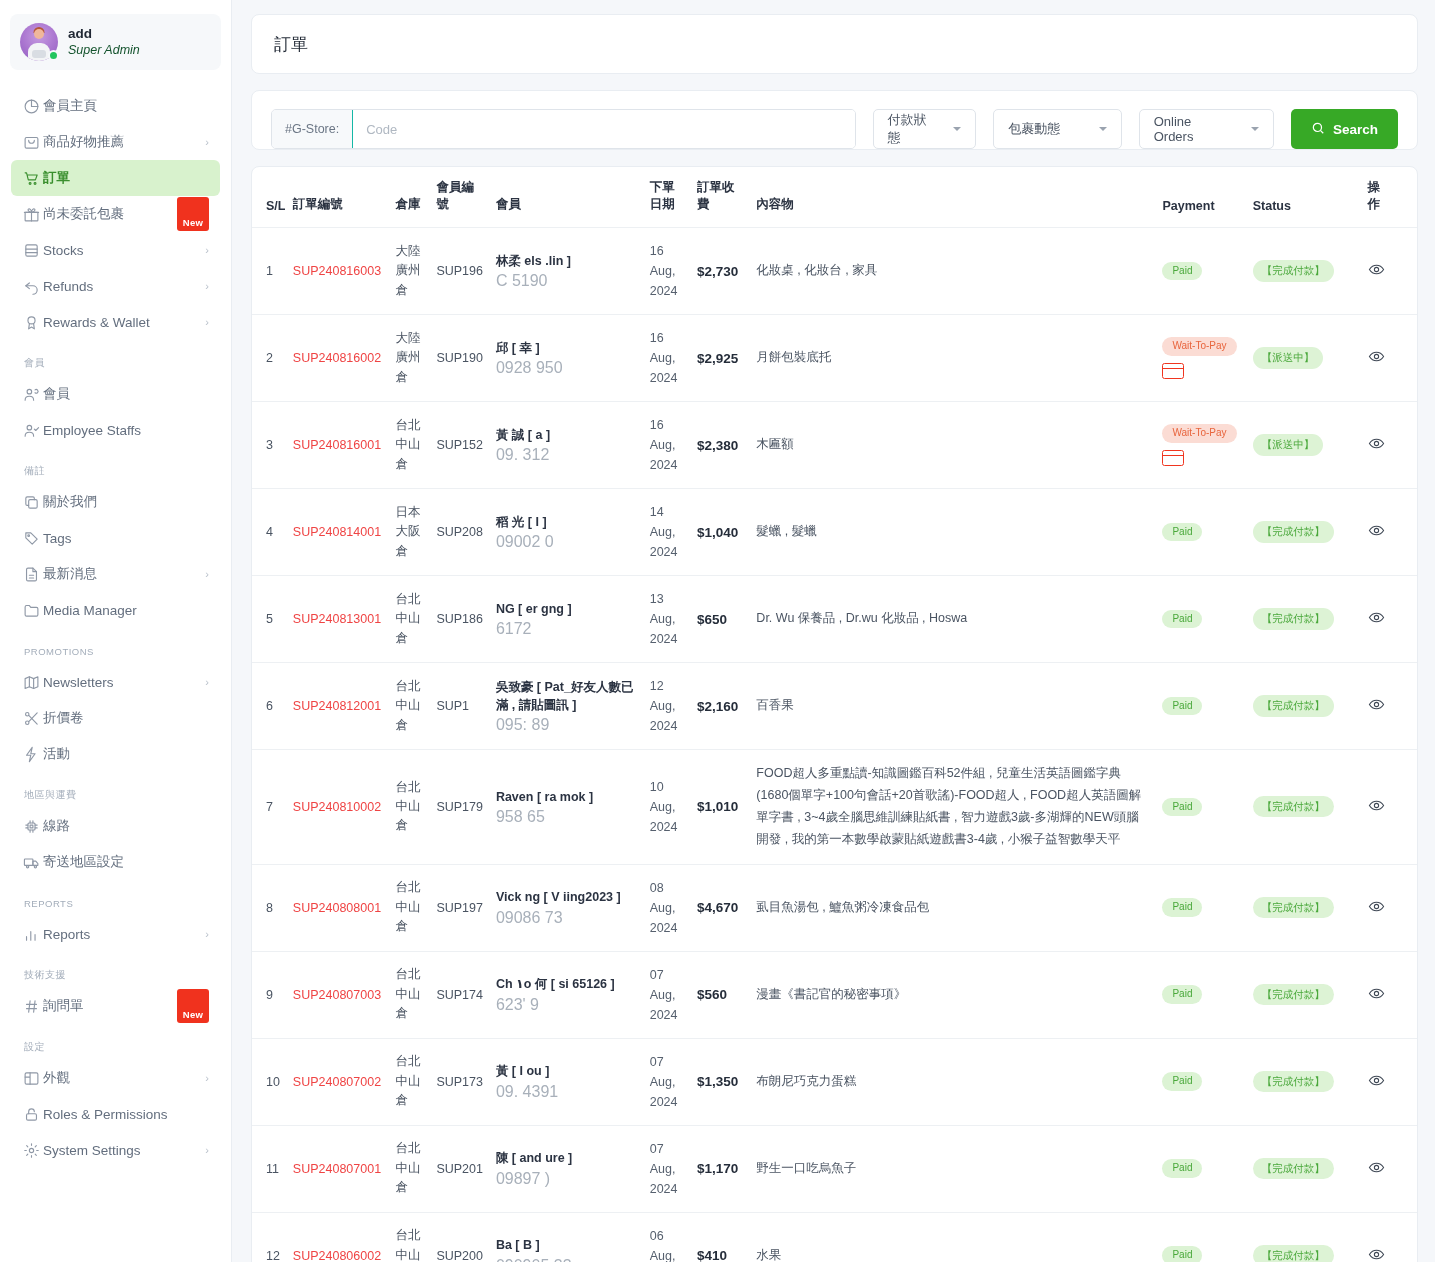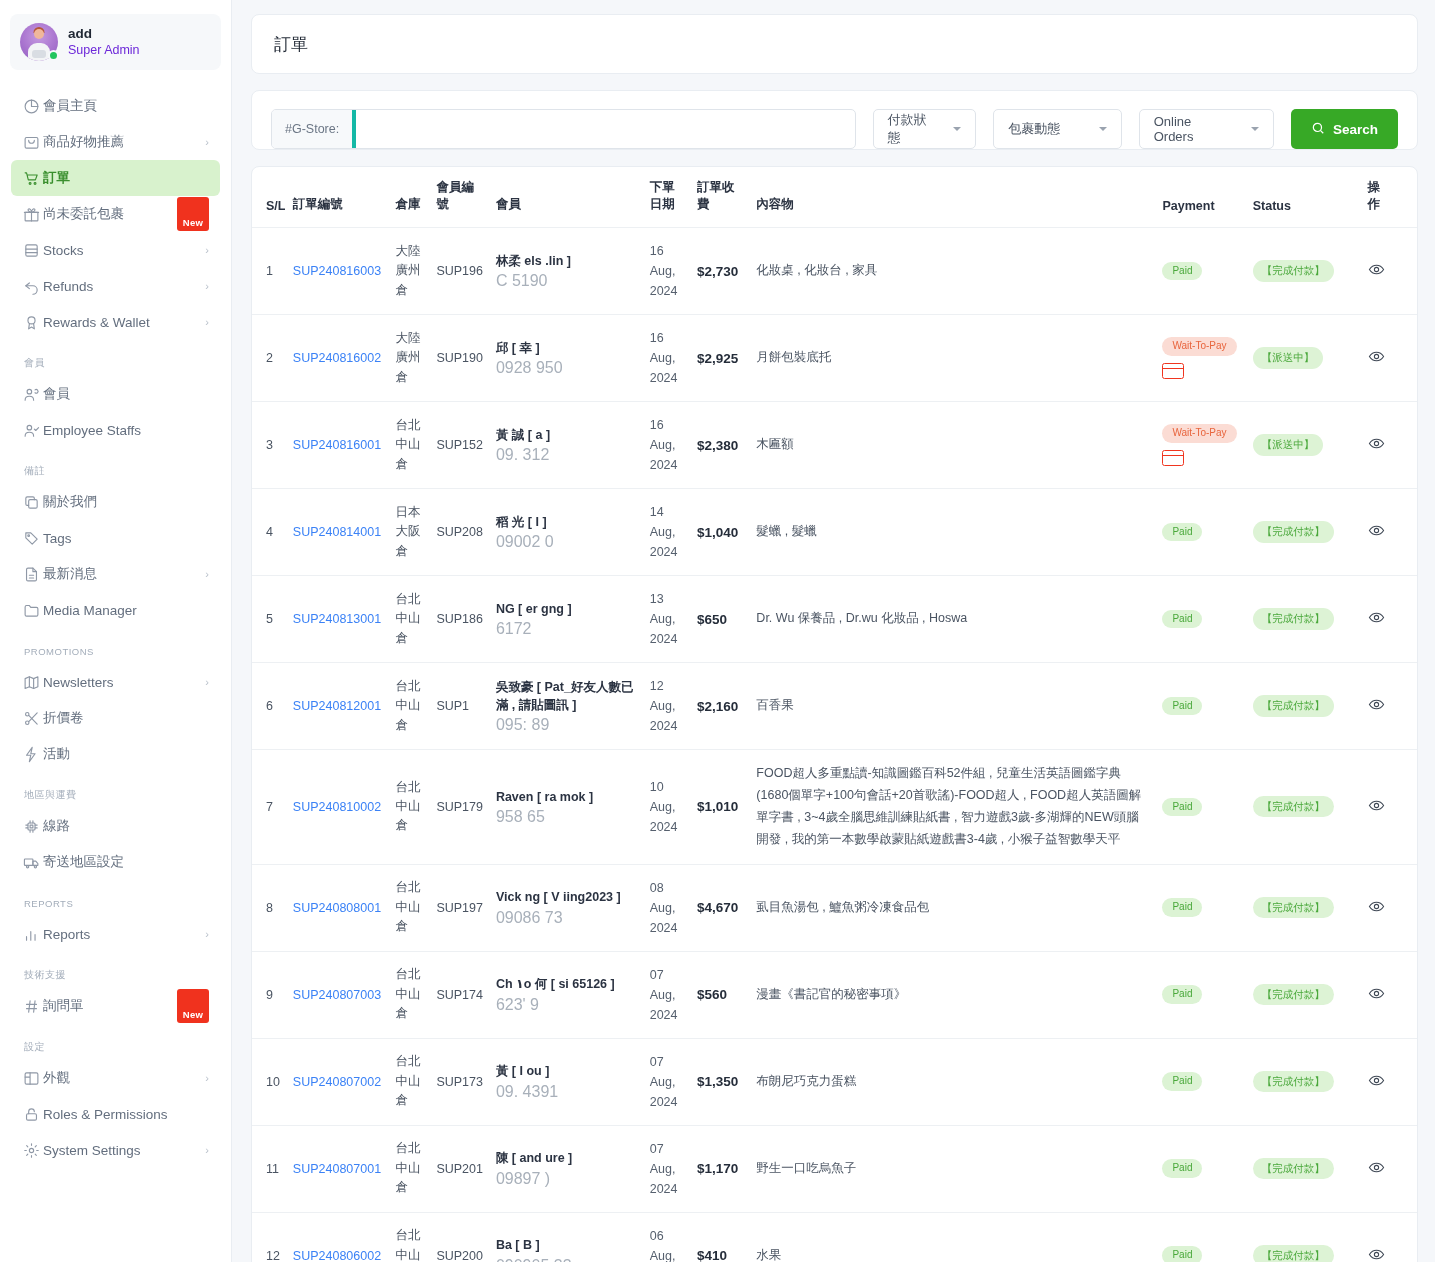--- a/index.html
+++ b/index.html
@@ -51,21 +51,21 @@
     position: absolute; left: 50%; bottom: 3px; transform: translateX(-50%);
     width: 14px; height: 8px; border-radius: 3px; background: #d9dde3;
   }
   .online-dot {
     position: absolute; right: -1px; bottom: 0px;
     width: 11px; height: 11px; border-radius: 50%;
     background: #22c55e; border: 2px solid #f6f8fa;
   }
   .profile-text { line-height: 1.25; }
   .profile-name { font-size: 13.5px; font-weight: 700; color: #1f2733; }
-  .profile-role { font-size: 12.5px; color: #6d28d9; }
+  .profile-role { font-size: 12.5px; color: #14532d; font-style: italic; }
 
   .nav { margin-top: 18px; }
   .nav-group-label {
     font-size: 9.5px; color: #a3adba; letter-spacing: .5px;
     padding: 0 0 0 24px; margin: 16px 0 6px 0; height: 14px;
     display: flex; align-items: center;
   }
   .nav-group-label.cjk { font-size: 10px; }
   .nav-item {
     display: flex; align-items: center; gap: 3px;
@@ -94,21 +94,21 @@
   .title-card { height: 60px; display: flex; align-items: center; padding: 0 22px; }
   .page-title { font-size: 17px; color: #1f2733; font-weight: 400; }
 
   .filter-card { margin-top: 16px; padding: 18px 19px 0 19px; }
   .filter-row { display: flex; align-items: flex-start; gap: 17px; }
   .code-group {
     display: flex; height: 40px; border: 1px solid #dfe4ea; border-radius: 5px;
     overflow: hidden; width: 594px;
   }
   .code-prefix {
-    background: #f7f9fb; border-right: 4px solid #14b8a6;
+    background: #f7f9fb; border-right: 1px solid #14b8a6;
     display: flex; align-items: center; padding: 0 13px;
     font-size: 12.5px; color: #6b7685; white-space: nowrap;
   }
   .code-input { flex: 1; border: 0; outline: 0; padding: 0 13px; font-size: 13px; color: #3b4350;
                 font-family: "Liberation Sans", sans-serif; }
   .code-input::placeholder { color: #b0b8c2; }
   .select-box {
     height: 40px; border: 1px solid #dfe4ea; border-radius: 5px; background: #fff;
     display: flex; align-items: center; padding: 0 14px; gap: 18px;
     font-size: 13px; color: #4a5462; cursor: pointer; position: relative;
@@ -147,21 +147,21 @@
   .c-mno  { width: 58px;  }
   .c-mem  { width: 150px; }
   .c-date { width: 46px;  }
   .c-fee  { width: 58px;  }
   .c-cont { width: 396px; }
   .c-pay  { width: 88px;  }
   .c-sta  { width: 112px; }
   .c-act  { width: 54px;  }
   thead .c-act { text-align: left; }
 
-  .cell-ord { color: #3b82f6; }
+  .cell-ord { color: #ef4444; }
   .wh { line-height: 1.55; color: #4a5462; }
   .fee { font-weight: 700; color: #252d3a; font-size: 13.5px; }
   .date { line-height: 1.6; color: #56606e; }
   .content { color: #4a5462; line-height: 1.75; }
   .mem-name { font-weight: 700; color: #2b3342; line-height: 1.45; display: block; }
   .mem-phone { color: #a8b0ba; font-size: 16px; display: block; margin-top: 2px; }
 
   .pill {
     display: inline-block; border-radius: 11px; font-size: 10px;
     padding: 3px 10px 4px; line-height: 1.15; white-space: nowrap;
@@ -432,20 +432,21 @@
   <main class="main">
 
     <section class="card title-card">
       <h1 class="page-title">訂單</h1>
     </section>
 
     <section class="card filter-card">
       <div class="filter-row">
         <div class="code-group">
           <span class="code-prefix">#G-Store:</span>
+          <input class="code-input" type="text" placeholder="Code" style="">
         </div>
         <div class="select-box sel-pay">
           <span>付款狀態</span>
           <span class="caret"></span>
         </div>
         <div class="select-box sel-pkg">
           <span>包裹動態</span>
           <span class="caret"></span>
         </div>
         <div class="select-box sel-src">

